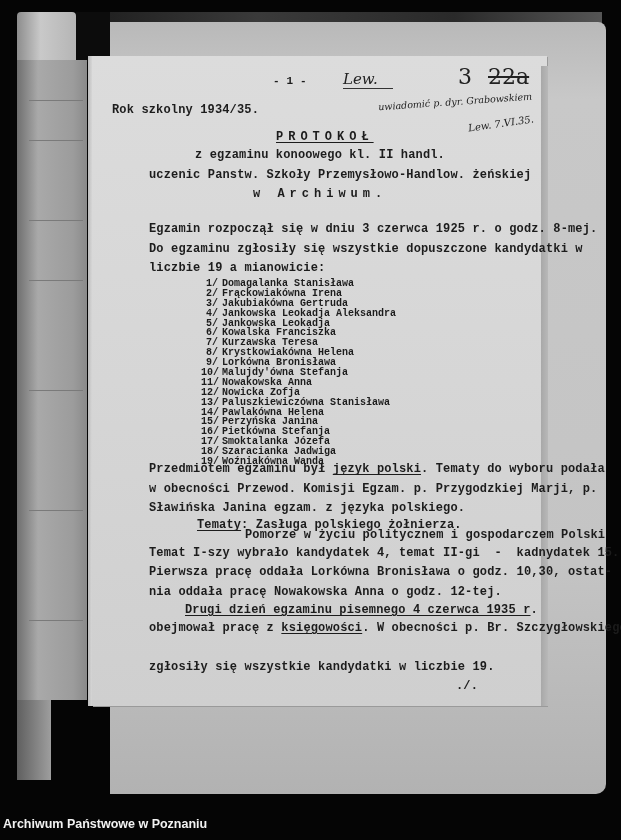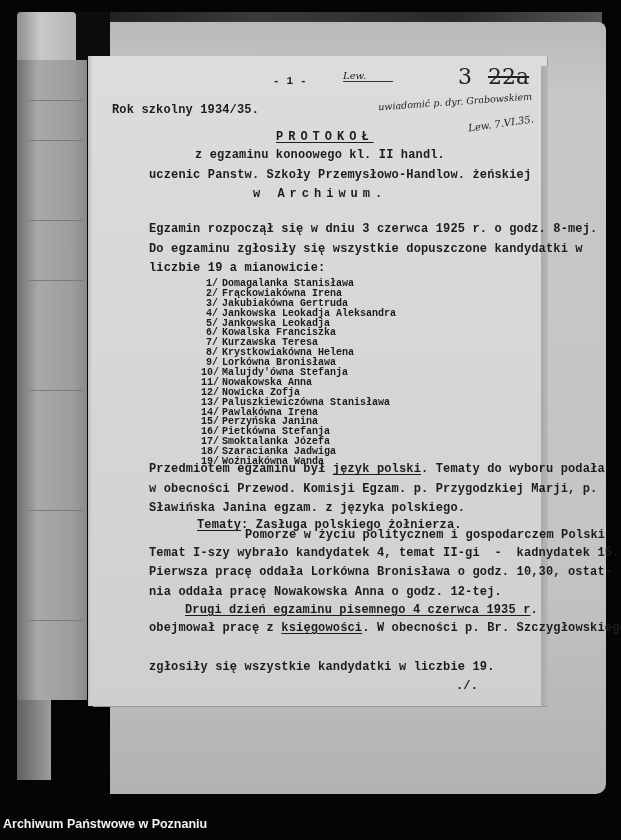--- a/index.html
+++ b/index.html
@@ -99,21 +99,21 @@
   <div class="left-strip-bottom"></div>
   <div class="back-page-topbar"></div>
   <div class="back-page"></div>
   <div class="page-left-edge"></div>
   <div class="page"></div>
   <div class="page-edge"></div>
 
   <div class="t" style="left:273px;top:75px;font-size:11px;">- 1 -</div>
   <div class="t" style="left:112px;top:104px;">Rok szkolny 1934/35.</div>
 
-  <div class="hw" style="left:343px;top:70px;font-size:10px;border-bottom:1px solid #333;width:50px;">Lew.</div>
+  <div class="hw" style="left:343px;top:70px;font-size:15px;border-bottom:1px solid #333;width:50px;">Lew.</div>
   <div class="hw" style="left:458px;top:64px;font-size:22px;font-style:normal;">3</div>
   <div class="hw" style="left:488px;top:64px;font-size:22px;font-style:normal;text-decoration:line-through;">22a</div>
   <div class="hw" style="left:378px;top:96px;font-size:9.5px;transform:rotate(-4deg);">uwiadomić p. dyr. Grabowskiem</div>
   <div class="hw" style="left:468px;top:118px;font-size:10px;transform:rotate(-8deg);">Lew. 7.VI.35.</div>
 
   <div class="t u spaced" style="left:253px;top:131px;padding-left:23px;">PROTOKOŁ</div>
   <div class="t" style="left:195px;top:149px;">z egzaminu konoowego kl. II handl.</div>
   <div class="t" style="left:149px;top:169px;">uczenic Panstw. Szkoły Przemysłowo-Handlow. żeńskiej</div>
   <div class="t spaced" style="left:253px;top:188px;">w Archiwum.</div>
 
@@ -169,21 +169,21 @@
     <div class="list-row">
         <span class="list-num">12/</span>
         <span class="list-name">Nowicka Zofja</span>
       </div>
     <div class="list-row">
         <span class="list-num">13/</span>
         <span class="list-name">Paluszkiewiczówna Stanisława</span>
       </div>
     <div class="list-row">
         <span class="list-num">14/</span>
-        <span class="list-name">Pawlakówna Irena</span>
+        <span class="list-name">Pawlakówna Helena</span>
       </div>
     <div class="list-row">
         <span class="list-num">15/</span>
         <span class="list-name">Perzyńska Janina</span>
       </div>
     <div class="list-row">
         <span class="list-num">16/</span>
         <span class="list-name">Pietkówna Stefanja</span>
       </div>
     <div class="list-row">

